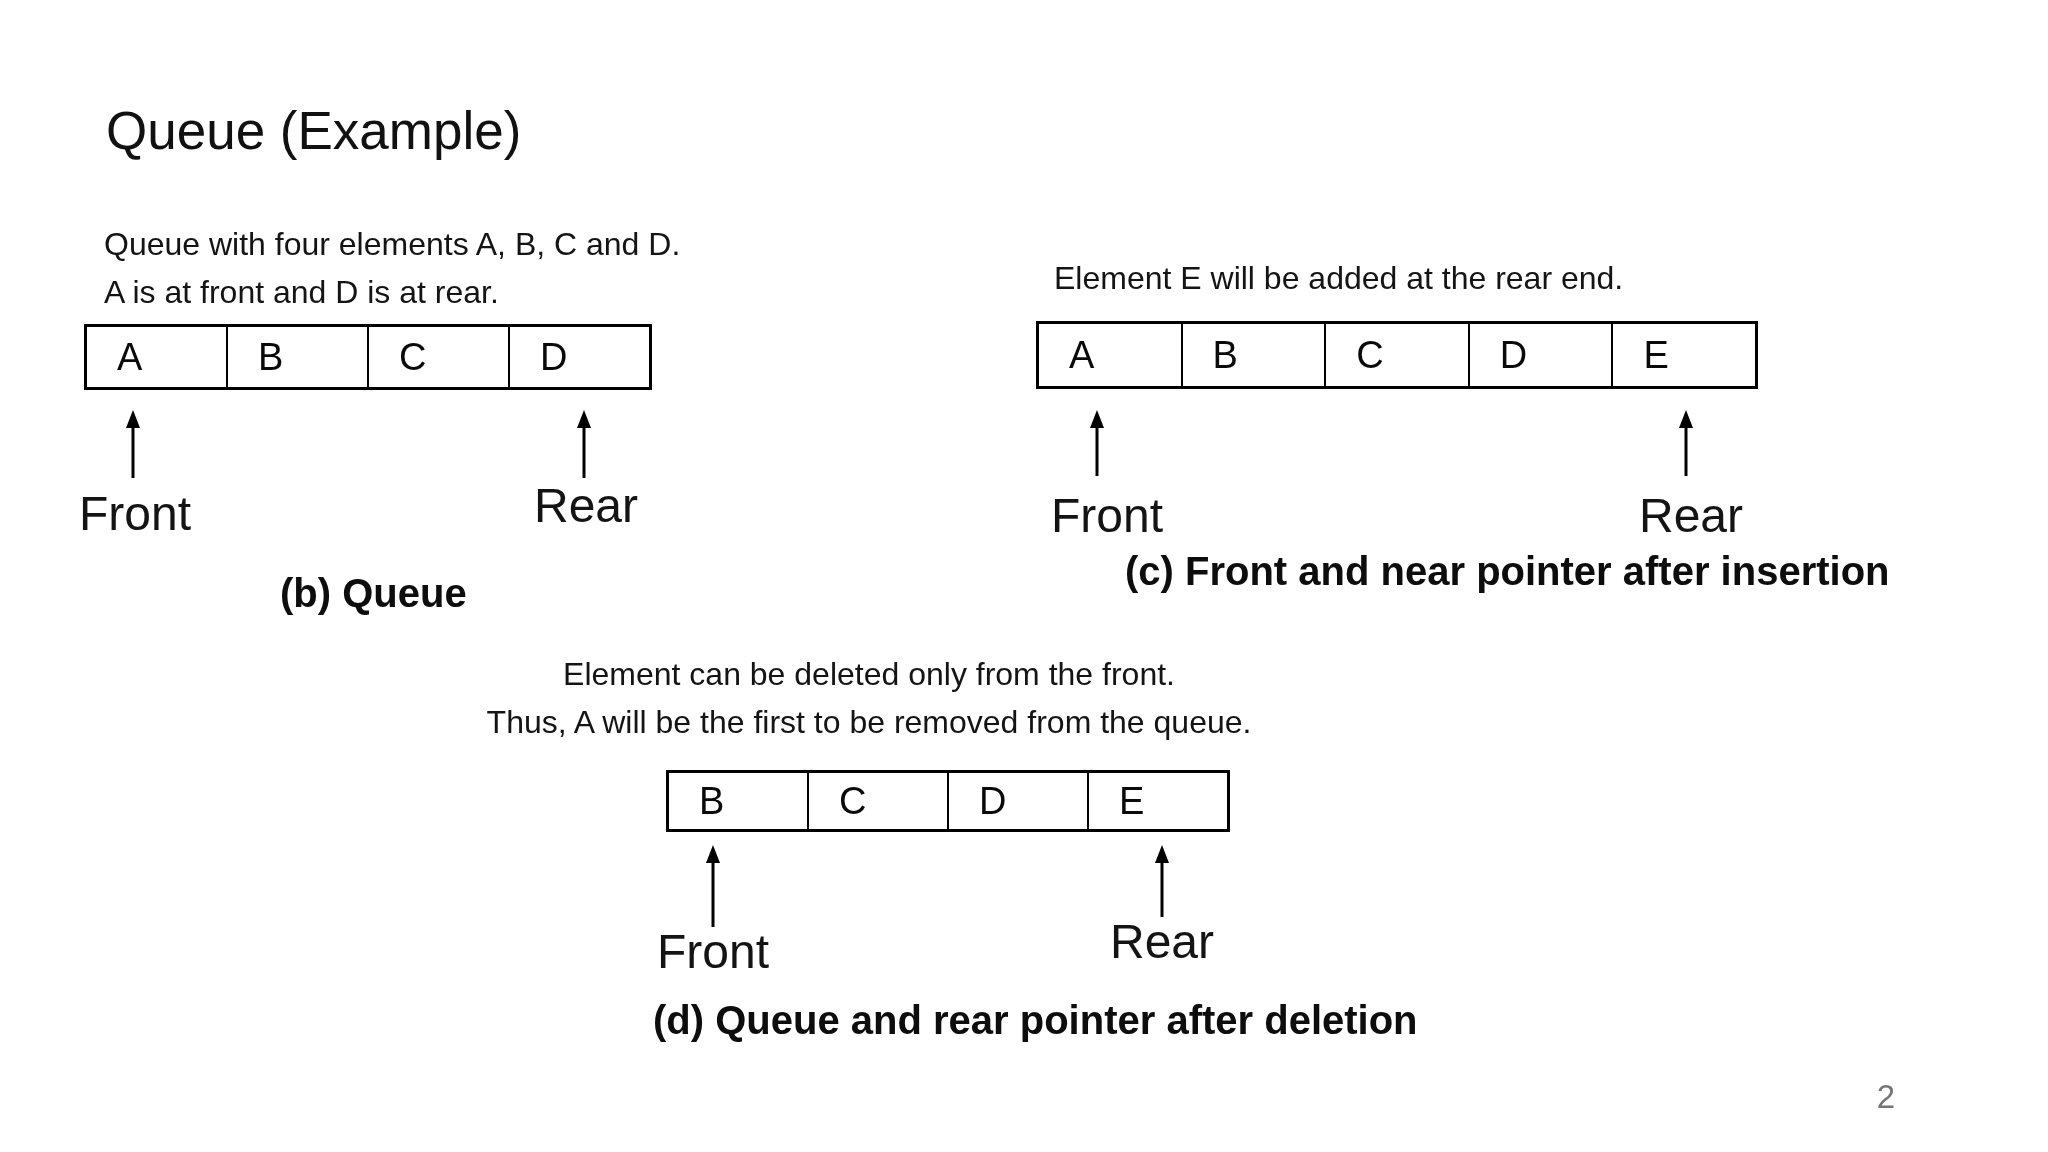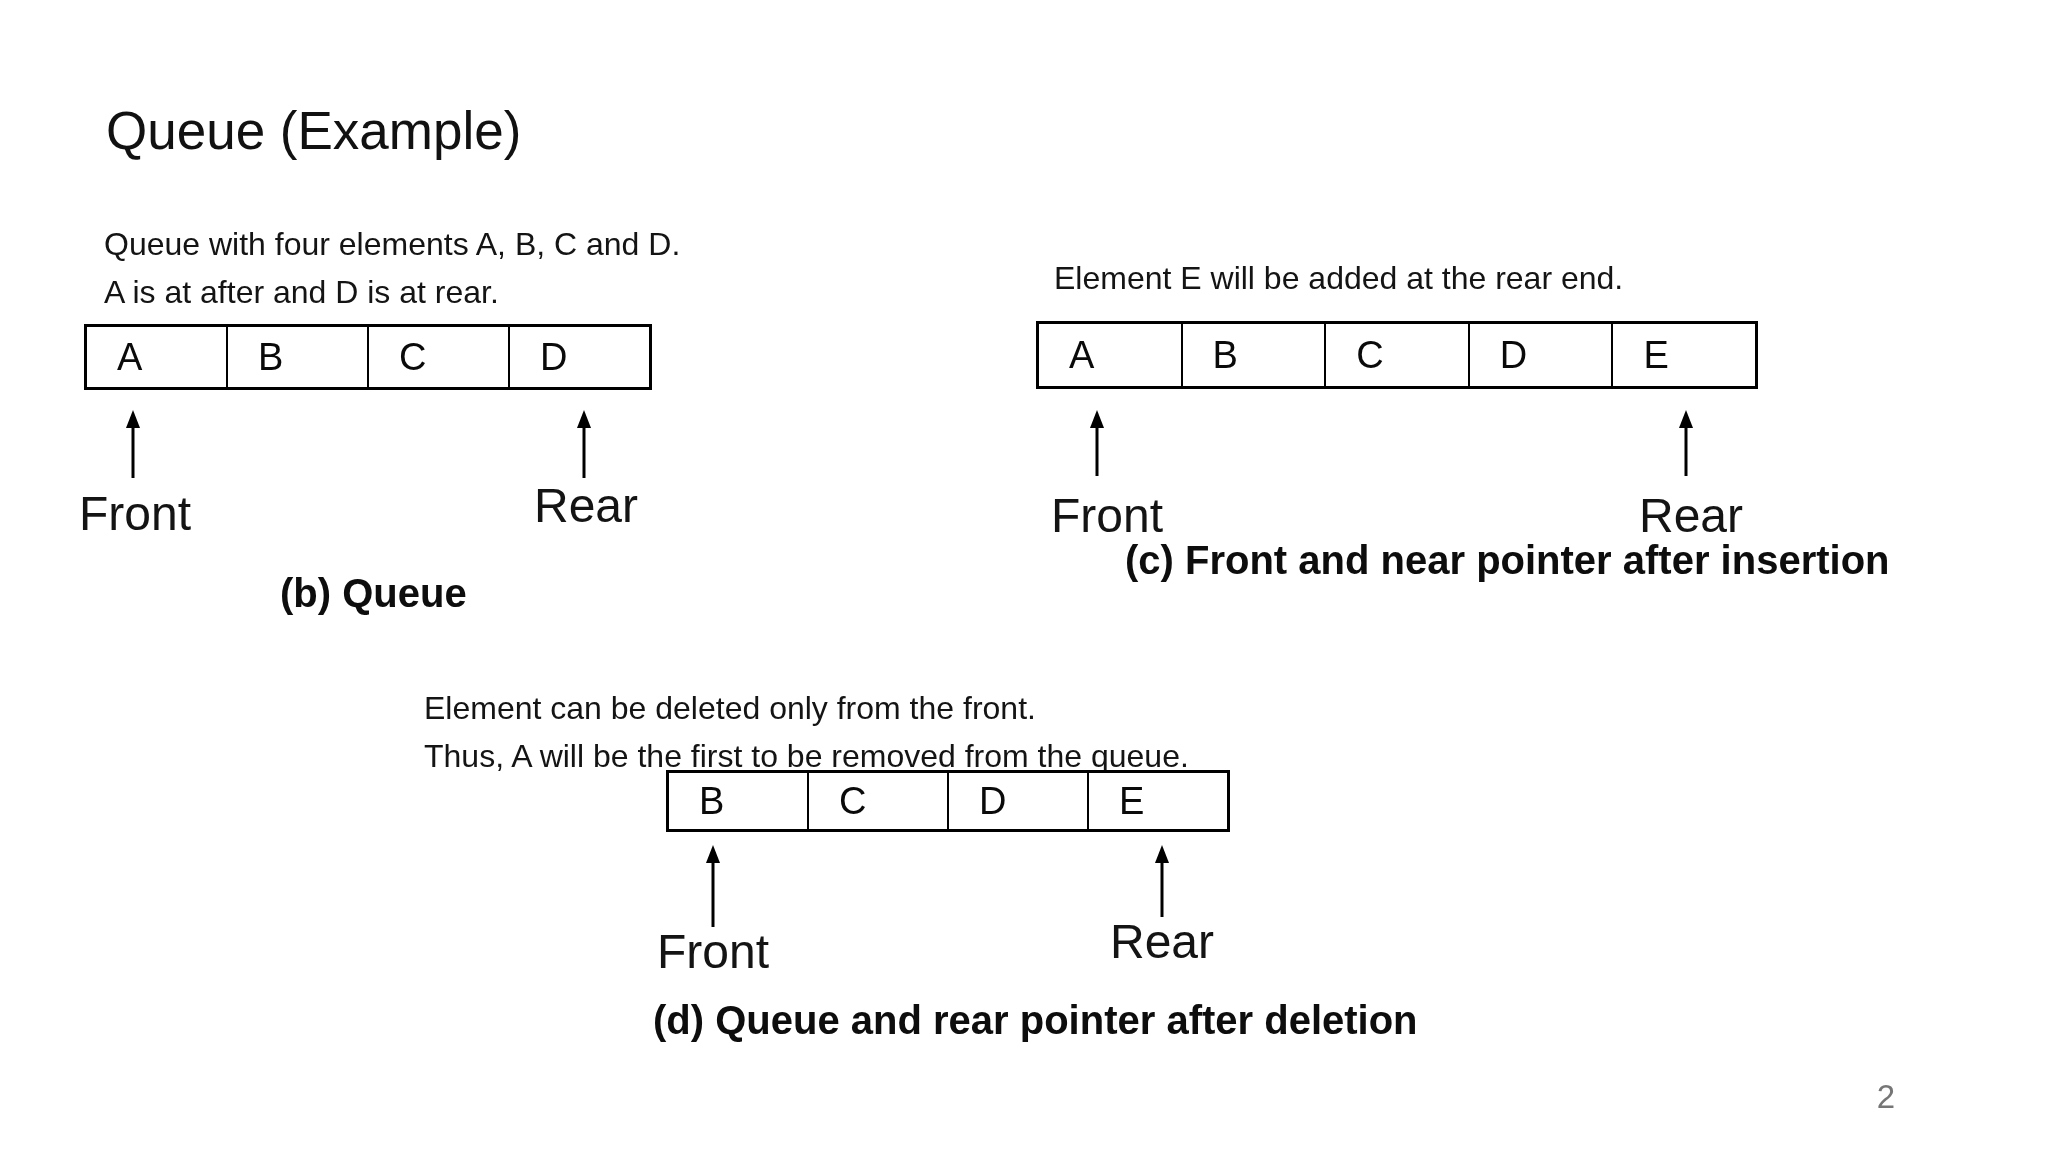--- a/index.html
+++ b/index.html
@@ -81,21 +81,21 @@
 </style>
 </head>
 <body>
 
 <div class="slide">
 
   <div class="abs slide-title">Queue (Example)</div>
 
   <div class="abs desc" style="left:104px; top:220px;">
     <div>Queue with four elements A, B, C and D.</div>
-    <div>A is at after and D is at rear.</div>
+    <div>A is at front and D is at rear.</div>
   </div>
 
   <div class="abs queue-row" style="left:84px; top:324px; width:568px; height:66px;">
     <div class="queue-cell">
         <span>A</span>
       </div>
     <div class="queue-cell">
         <span>B</span>
       </div>
     <div class="queue-cell">
@@ -147,23 +147,23 @@
     <line x1="11" y1="12" x2="11" y2="66" stroke="#000000" stroke-width="3"></line>
   </svg>
   <svg class="abs arrow-svg" style="left:1675px; top:410px;" width="22" height="66">
     <polygon points="11,0 4,18 18,18" fill="#000000"></polygon>
     <line x1="11" y1="12" x2="11" y2="66" stroke="#000000" stroke-width="3"></line>
   </svg>
 
   <div class="abs ptr-label" style="left:1037px; top:488px;">Front</div>
   <div class="abs ptr-label" style="left:1621px; top:488px;">Rear</div>
 
-  <div class="abs fig-caption" style="left:1125px; top:538px;">(c) Front and near pointer after insertion</div>
+  <div class="abs fig-caption" style="left:1125px; top:549px;">(c) Front and near pointer after insertion</div>
 
-  <div class="abs desc" style="left:424px; top:684px; width:890px; ">
+  <div class="abs desc" style="left:424px; top:650px; width:890px; text-align:center;">
     <div>Element can be deleted only from the front.</div>
     <div>Thus, A will be the first to be removed from the queue.</div>
   </div>
 
   <div class="abs queue-row" style="left:666px; top:770px; width:564px; height:62px;">
     <div class="queue-cell">
         <span>B</span>
       </div>
     <div class="queue-cell">
         <span>C</span>

